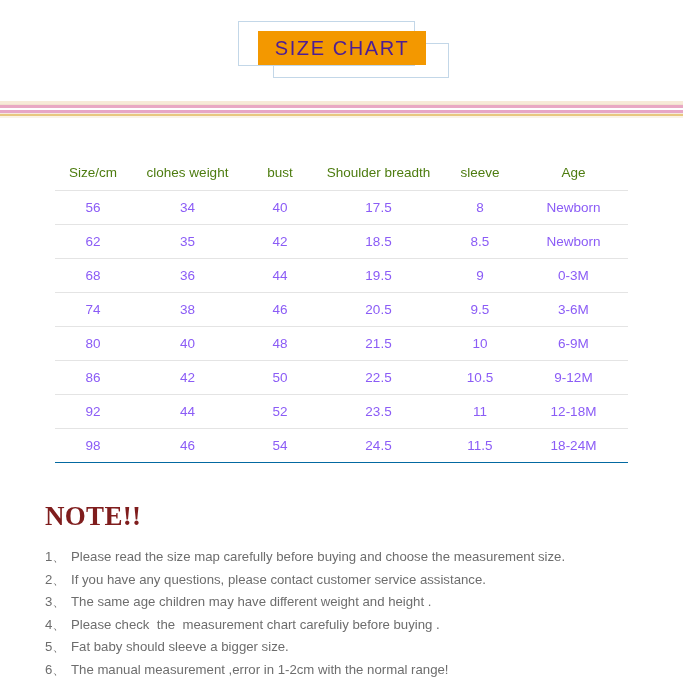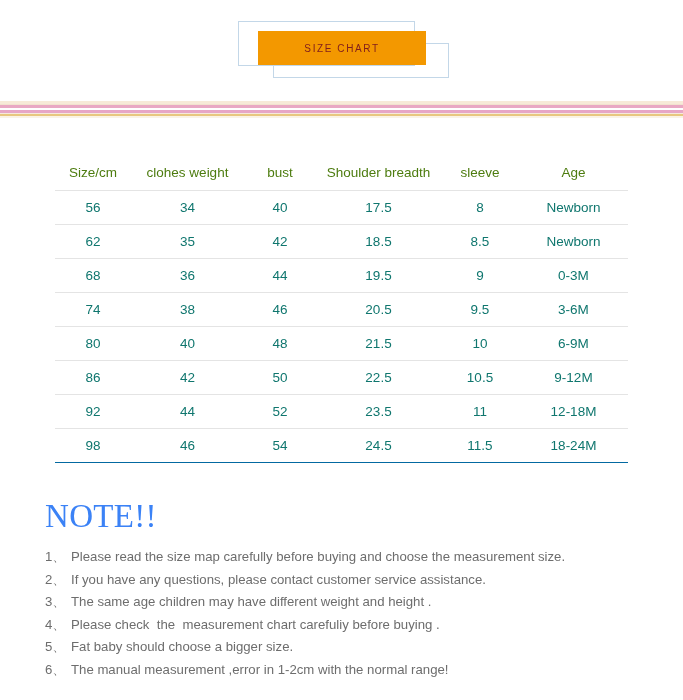--- a/index.html
+++ b/index.html
@@ -44,22 +44,22 @@
     left: 258px;
     top: 31px;
     width: 168px;
     height: 34px;
     background: #F39800;
     display: flex;
     align-items: center;
     justify-content: center;
   }
   .banner-title {
-    color: #7f1d1d;
-    font-size: 10px;
+    color: #4c1d95;
+    font-size: 20px;
     letter-spacing: 1.6px;
     font-family: "Liberation Sans", sans-serif;
   }
 
   
   .stripe-band {
     position: absolute;
     left: 0;
     top: 101px;
     width: 683px;
@@ -88,21 +88,21 @@
   }
   table.size-table {
     border-collapse: collapse;
     width: 573px;
     table-layout: fixed;
   }
   table.size-table th,
   table.size-table td {
     text-align: center;
     font-weight: normal;
-    color: #0f766e;
+    color: #8b5cf6;
     font-size: 13.5px;
     font-family: "Liberation Sans", sans-serif;
     border-bottom: 1px solid #e4e4e4;
     padding: 0;
     height: 33px;
     vertical-align: middle;
   }
   table.size-table thead th {
     height: 35px;
     color: #4d7c0f;
@@ -118,26 +118,26 @@
   .col-age      { width: 109px; }
 
   
   .note-section {
     position: absolute;
     left: 45px;
     top: 500px;
     width: 620px;
   }
   .note-title {
-    color: #3b82f6;
+    color: #7f1d1d;
     font-family: "Liberation Serif", serif;
-    font-size: 33px;
+    font-size: 27px;
     line-height: 32px;
     margin: 0 0 14px 0;
-    font-weight: normal;
+    font-weight: bold;
     letter-spacing: 0.3px;
   }
   .note-list {
     list-style: none;
     margin: 0;
     padding: 0;
   }
   .note-item {
     display: flex;
     align-items: baseline;
@@ -281,20 +281,20 @@
     <li class="note-item">
       <span class="note-num">3、</span>
       <span class="note-text">The same age children may have different weight and height .</span>
     </li>
     <li class="note-item">
       <span class="note-num">4、</span>
       <span class="note-text">Please check  the  measurement chart carefuliy before buying .</span>
     </li>
     <li class="note-item">
       <span class="note-num">5、</span>
-      <span class="note-text">Fat baby should choose a bigger size.</span>
+      <span class="note-text">Fat baby should sleeve a bigger size.</span>
     </li>
     <li class="note-item">
       <span class="note-num">6、</span>
       <span class="note-text">The manual measurement ,error in 1-2cm with the normal range!</span>
     </li>
   </ul>
 </div>
 
 </body></html>

